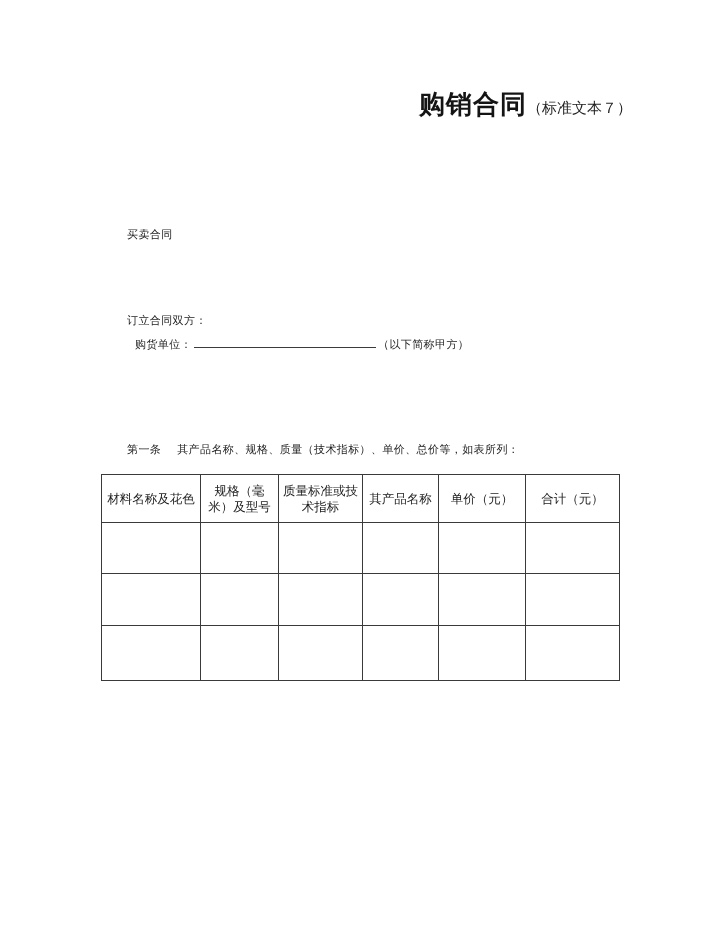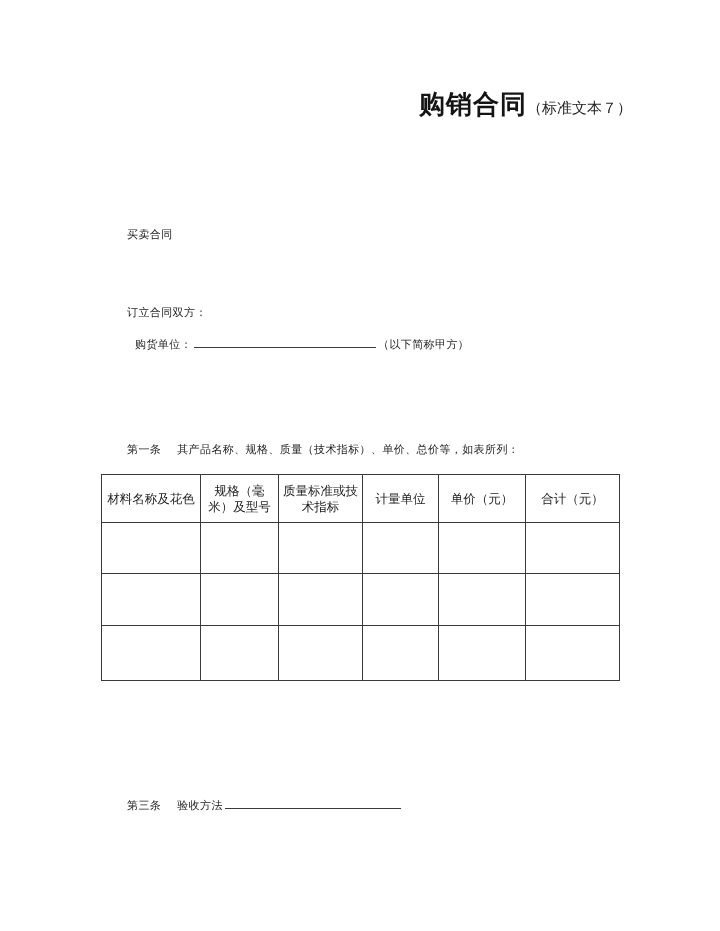--- a/index.html
+++ b/index.html
@@ -49,21 +49,21 @@
   .para {
     position: absolute;
     left: 127px;
     font-size: 11px;
     line-height: 18px;
     color: #1d1d1d;
     white-space: nowrap;
     letter-spacing: 0.4px;
   }
   .p-subject   { top: 225px; }
-  .p-parties   { top: 304px; font-family: Liberation Mono, monospace; }
+  .p-parties   { top: 311px; }
   .p-buyer     { top: 333px; margin-left: 8px; }
   .p-seller    { top: 372px; }
   .p-clause1   { top: 440px; }
   .p-clause2   { top: 716px; }
   .p-clause3   { top: 794px; }
 
   .fillline {
     display: inline-block;
     border-bottom: 1px solid #3b3b3b;
     vertical-align: baseline;
@@ -136,21 +136,21 @@
     <span class="clause-no">第一条</span><span>其产品名称、规格、质量（技术指标）、单价、总价等，如表所列：</span>
   </div>
 
   <div class="tbl-wrap">
     <table class="goods">
       <tbody>
           <tr class="head">
         <td class="col1">材料名称及花色</td>
         <td class="col2">规格（毫米）及型号</td>
         <td class="col3">质量标准或技术指标</td>
-        <td class="col4">计量单位</td>
+        <td class="col4">其产品名称</td>
         <td class="col5">单价（元）</td>
         <td class="col6">合计（元）</td>
       </tr>
       <tr class="body-row r1">
         <td class="col1"></td>
         <td class="col2"></td>
         <td class="col3"></td>
         <td class="col4"></td>
         <td class="col5"></td>
         <td class="col6"></td>
@@ -169,17 +169,14 @@
         <td class="col3"></td>
         <td class="col4"></td>
         <td class="col5"></td>
         <td class="col6"></td>
       </tr>
     </tbody>
       </table>
   </div>
 
 
-  <div class="para p-clause3">
-    <span class="clause-no">第三条</span><span>验收方法</span><span class="fillline fill-c3"></span>
-  </div>
 
 </div>
 
 </body></html>

